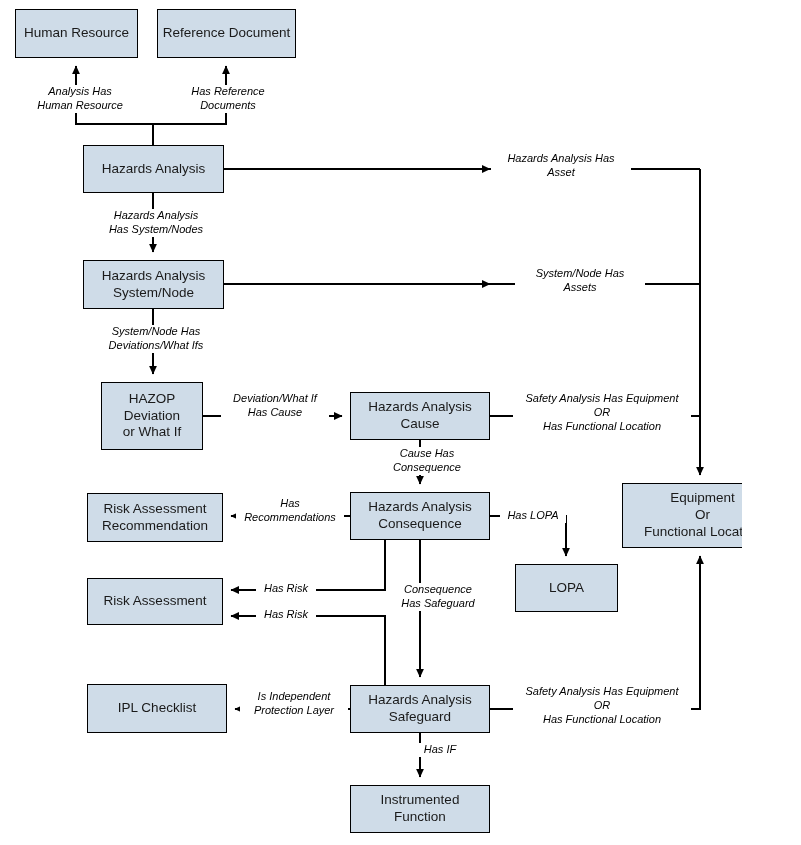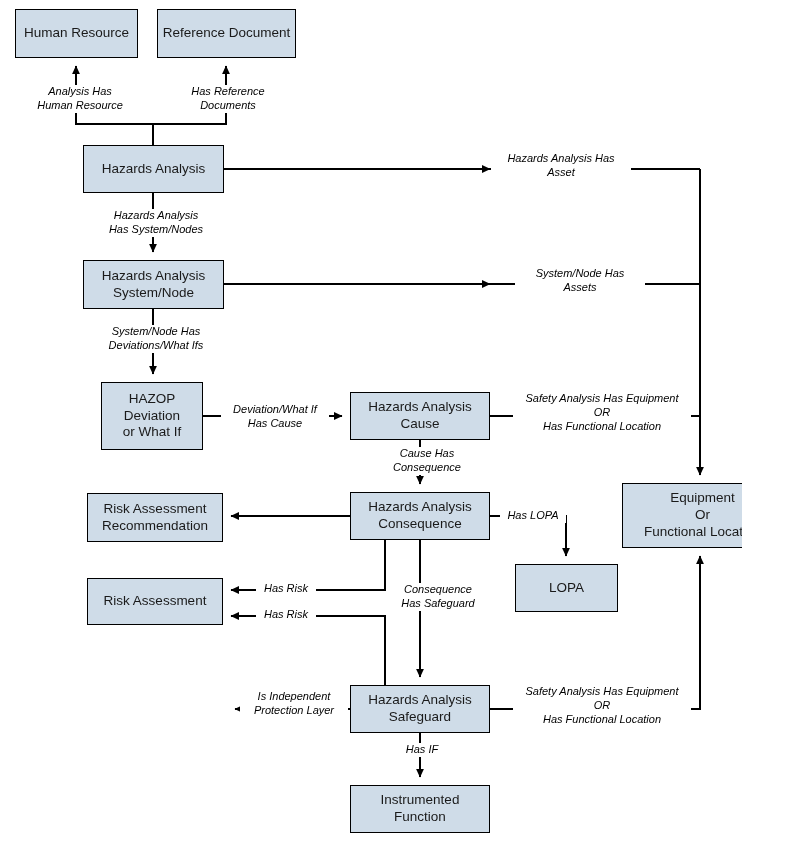--- a/index.html
+++ b/index.html
@@ -114,20 +114,21 @@
 Cause</div>
 
   <div class="node" style="left:350px;top:492px;width:140px;height:48px;">Hazards Analysis
 Consequence</div>
 
   <div class="node" style="left:87px;top:493px;width:136px;height:49px;">Risk Assessment
 Recommendation</div>
 
   <div class="node" style="left:87px;top:578px;width:136px;height:47px;">Risk Assessment</div>
 
+  <div class="node" style="left:87px;top:684px;width:140px;height:49px;">IPL Checklist</div>
 
   <div class="node" style="left:350px;top:685px;width:140px;height:48px;">Hazards Analysis
 Safeguard</div>
 
   <div class="node" style="left:350px;top:785px;width:140px;height:48px;">Instrumented
 Function</div>
 
   <div class="node" style="left:515px;top:564px;width:103px;height:48px;">LOPA</div>
 
   <div class="node" style="left:622px;top:483px;width:161px;height:65px;">Equipment
@@ -145,42 +146,44 @@
 
   <div class="edge-label" style="left:95px;top:209px;width:118px;">Hazards Analysis
 Has System/Nodes</div>
 
   <div class="edge-label" style="left:515px;top:267px;width:126px;">System/Node Has
 Assets</div>
 
   <div class="edge-label" style="left:90px;top:325px;width:128px;">System/Node Has
 Deviations/What Ifs</div>
 
-  <div class="edge-label" style="left:221px;top:403px;width:104px;">Deviation/What If
+  <div class="edge-label" style="left:221px;top:392px;width:104px;">Deviation/What If
 Has Cause</div>
 
   <div class="edge-label" style="left:513px;top:392px;width:174px;">Safety Analysis Has Equipment
 OR
 Has Functional Location</div>
 
   <div class="edge-label" style="left:382px;top:447px;width:86px;">Cause Has
 Consequence</div>
 
+  <div class="edge-label" style="left:236px;top:497px;width:104px;">Has
+Recommendations</div>
 
   <div class="edge-label" style="left:500px;top:509px;width:62px;">Has LOPA</div>
 
   <div class="edge-label" style="left:256px;top:582px;width:56px;">Has Risk</div>
 
   <div class="edge-label" style="left:390px;top:583px;width:92px;">Consequence
 Has Safeguard</div>
 
   <div class="edge-label" style="left:256px;top:608px;width:56px;">Has Risk</div>
 
   <div class="edge-label" style="left:240px;top:690px;width:104px;">Is Independent
 Protection Layer</div>
 
   <div class="edge-label" style="left:513px;top:685px;width:174px;">Safety Analysis Has Equipment
 OR
 Has Functional Location</div>
 
-  <div class="edge-label" style="left:394px;top:743px;width:52px;">Has IF</div>
+  <div class="edge-label" style="left:412px;top:743px;width:52px;">Has IF</div>
 
 </div>
 
 </body></html>

